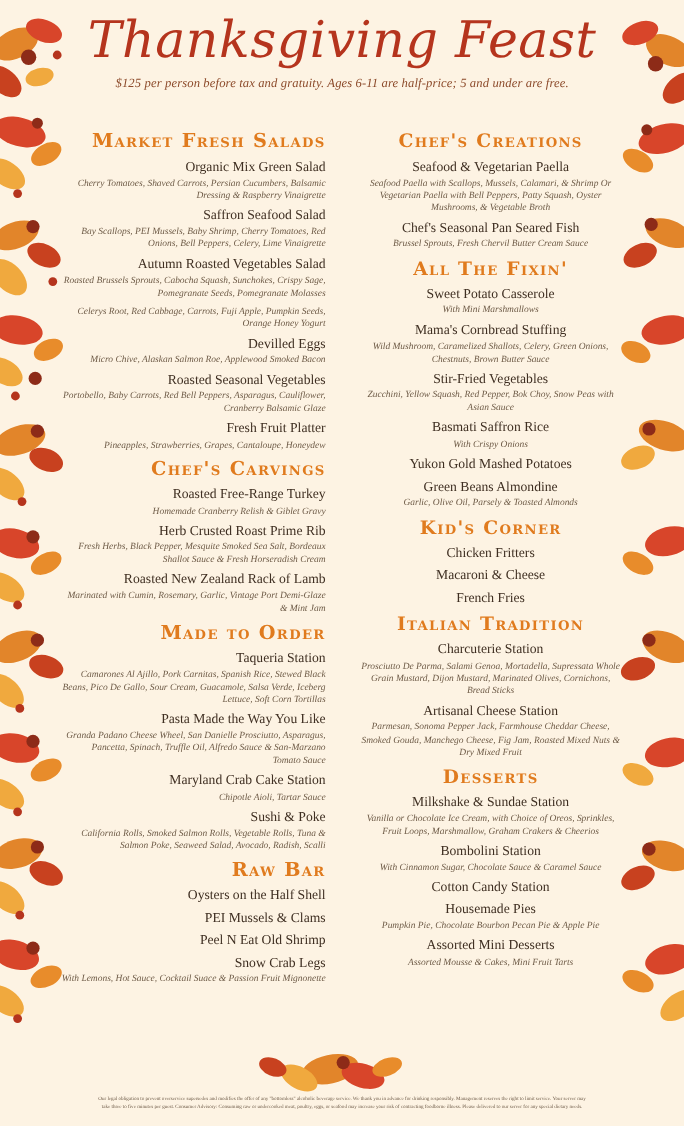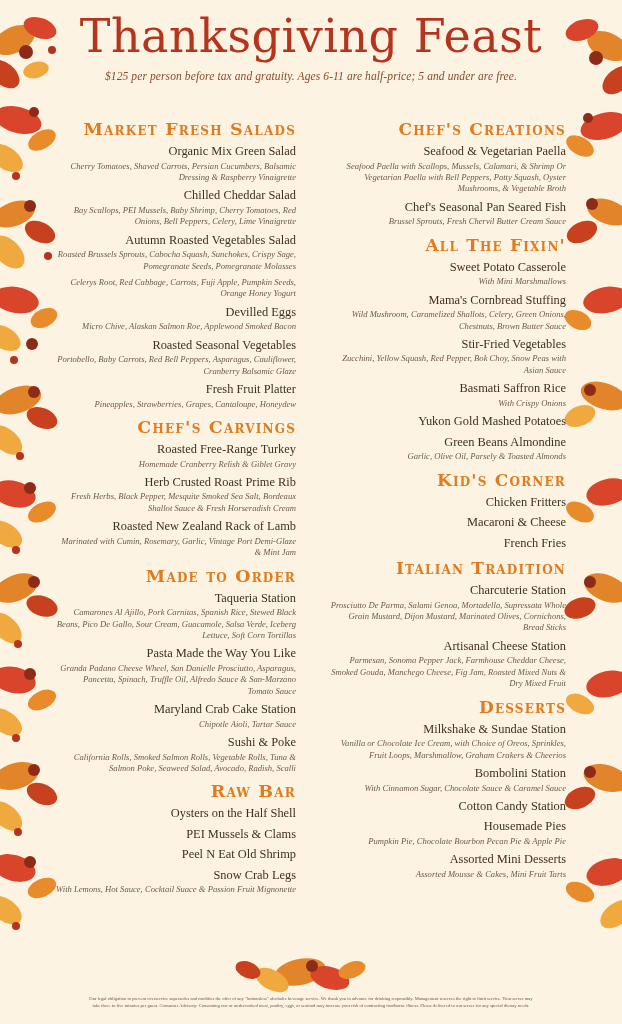--- a/index.html
+++ b/index.html
@@ -35,20 +35,21 @@
     position: relative;
     z-index: 3;
   }
   .title {
     font-family: "DejaVu Serif", serif;
     font-size: 46px;
     letter-spacing: 0.5px;
     color: #b5341d;
     font-weight: normal;
     line-height: 1.05;
+    font-style: italic;
   }
   .subtitle {
     font-size: 11.5px;
     font-style: italic;
     color: #8c4a2a;
     margin-top: 10px;
     letter-spacing: .1px;
     text-align: center;
   }
 
@@ -57,21 +58,21 @@
     top: 112px;
     left: 56px;
     right: 56px;
     bottom: 60px;
     display: flex;
     gap: 22px;
     z-index: 2;
   }
   .col { width: 50%; }
   .col.left { text-align: right; padding-right: 4px; }
-  .col.right { text-align: right; padding-left: 4px; }
+  .col.right { text-align: center; padding-left: 4px; }
 
   .sec-head {
     font-family: "DejaVu Serif", serif;
     font-size: 17.5px;
     color: #e07b1e;
     letter-spacing: 1.2px;
     margin: 7px 0 5px;
     font-weight: bold;
     font-variant: small-caps;
   }
@@ -220,21 +221,21 @@
   </div>
 
   <div class="columns">
     <div class="col left" id="col-left">
         <div class="sec-head">Market Fresh Salads</div>
         <div class="item">
           <div class="item-name">Organic Mix Green Salad</div>
           <div class="item-desc">Cherry Tomatoes, Shaved Carrots, Persian Cucumbers, Balsamic Dressing &amp; Raspberry Vinaigrette</div>
         </div>
         <div class="item">
-          <div class="item-name">Chilled Cheddar Salad</div>
+          <div class="item-name">Saffron Seafood Salad</div>
           <div class="item-desc">Bay Scallops, PEI Mussels, Baby Shrimp, Cherry Tomatoes, Red Onions, Bell Peppers, Celery, Lime Vinaigrette</div>
         </div>
         <div class="item">
           <div class="item-name">Autumn Roasted Vegetables Salad</div>
           <div class="item-desc">Roasted Brussels Sprouts, Cabocha Squash, Sunchokes, Crispy Sage, Pomegranate Seeds, Pomegranate Molasses</div>
         </div>
         <div class="item">
           <div class="item-desc">Celerys Root, Red Cabbage, Carrots, Fuji Apple, Pumpkin Seeds, Orange Honey Yogurt</div>
         </div>
         <div class="item">

